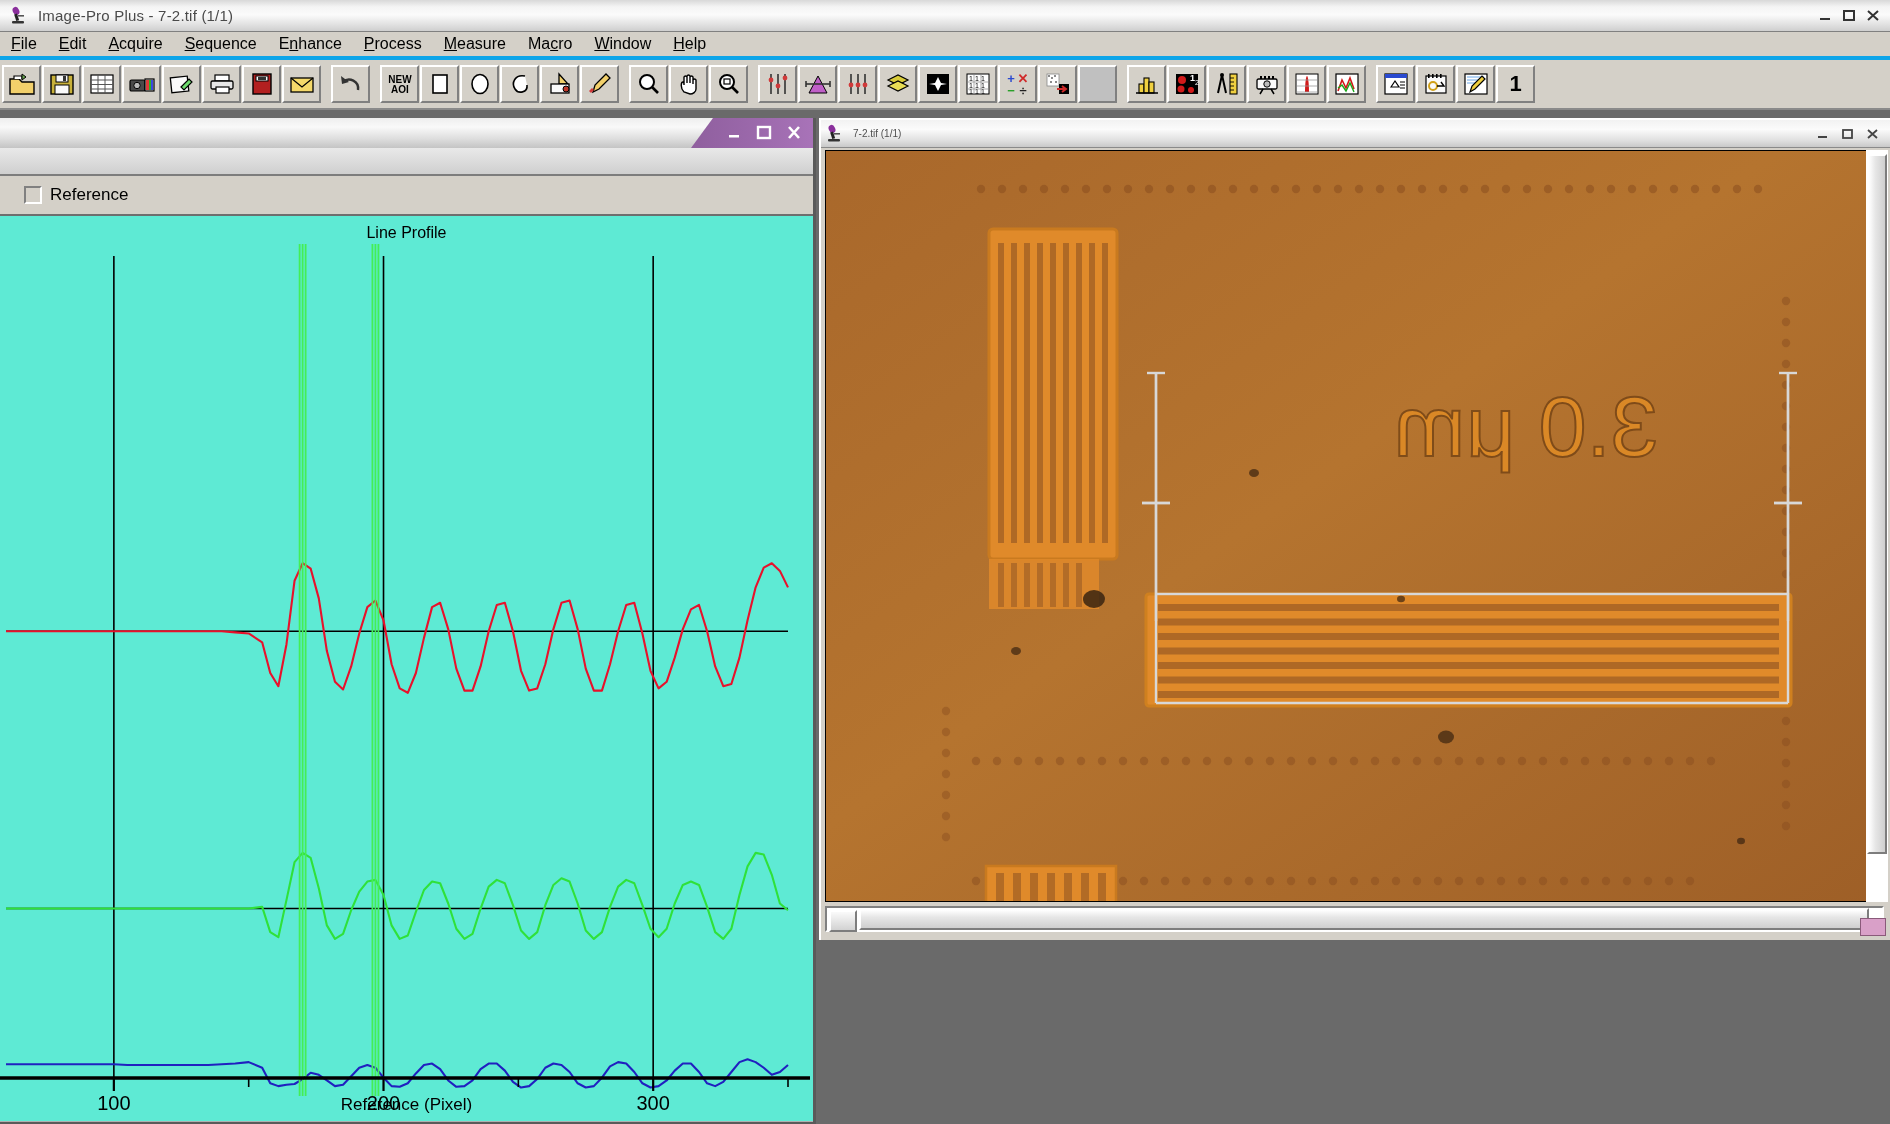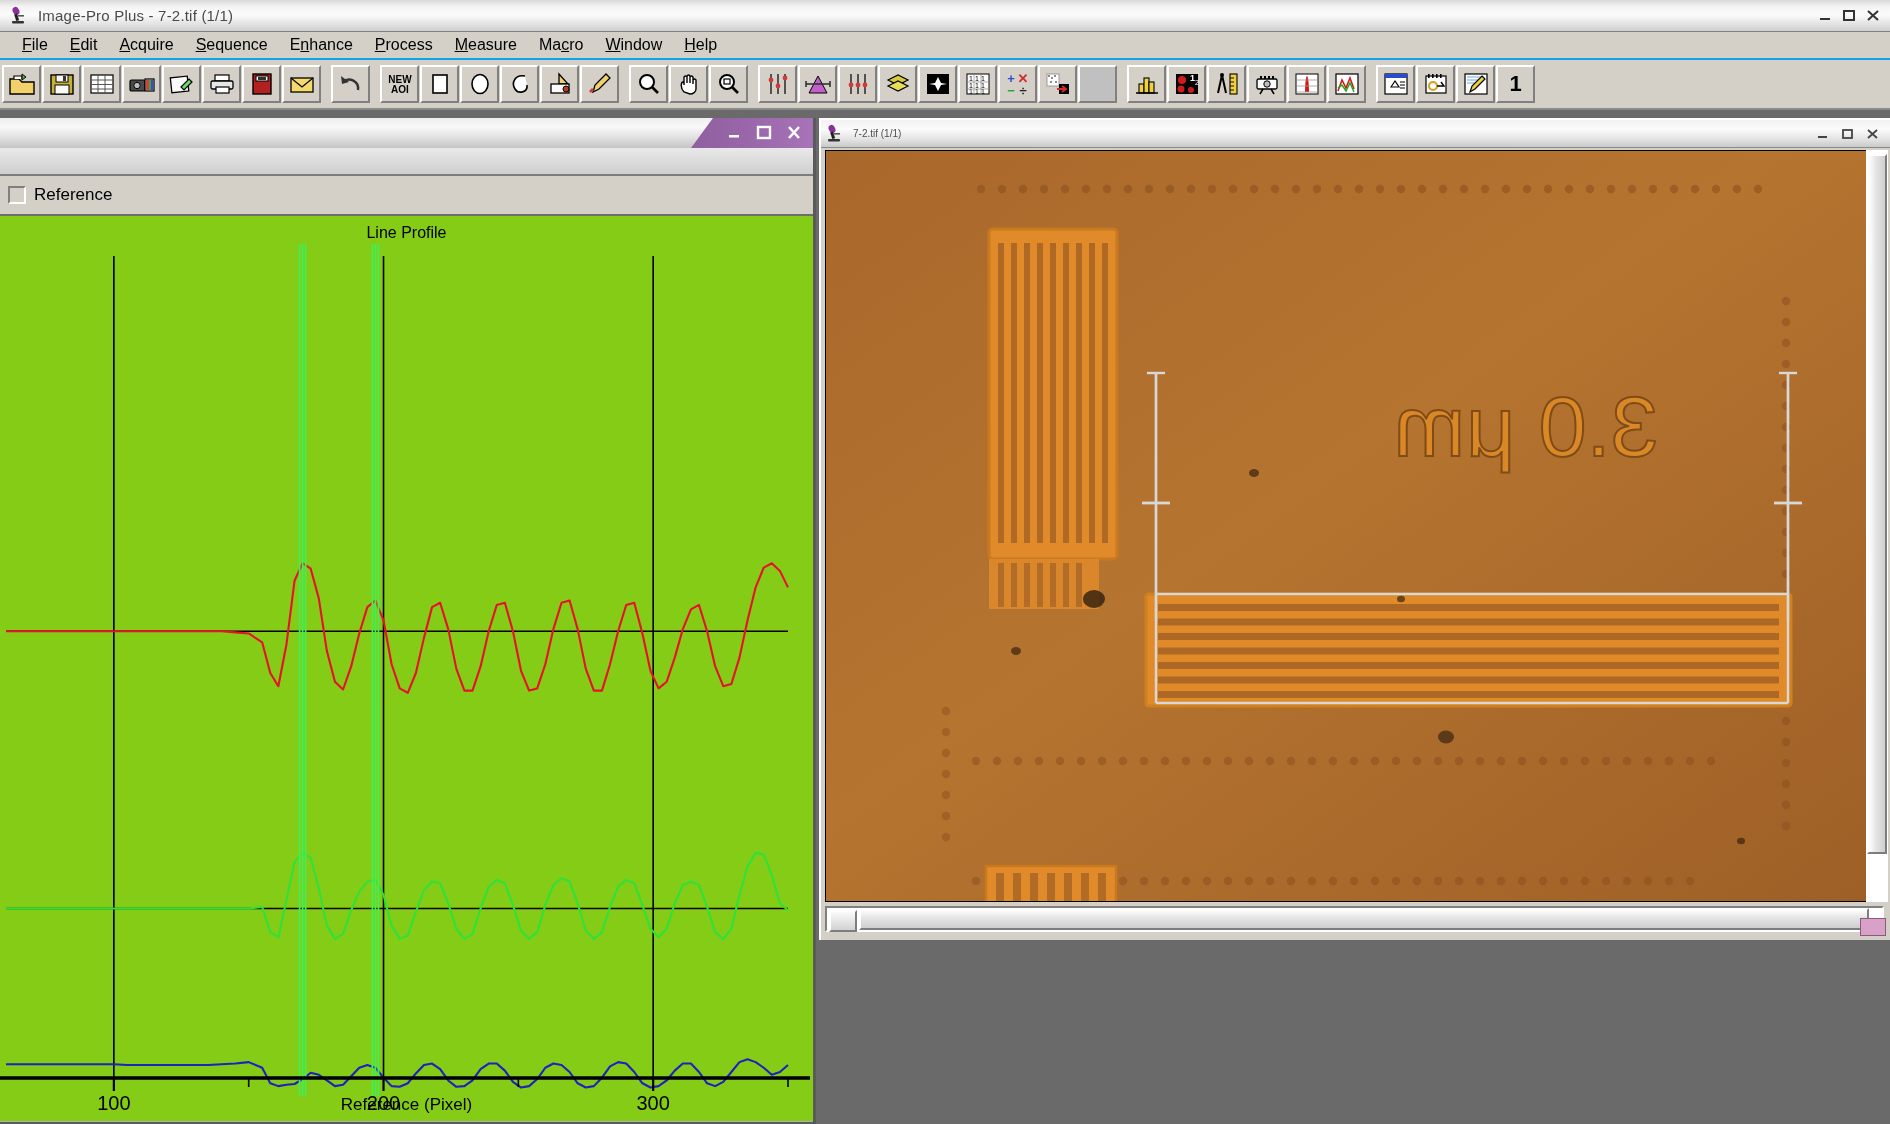--- a/index.html
+++ b/index.html
@@ -33,22 +33,22 @@
   .wbtn{
     width:22px; height:20px; color:#2a2a2a; font-size:13px;
     display:flex; align-items:center; justify-content:center;
     font-family:"Liberation Sans", sans-serif;
   }
   .wbtn svg{ display:block; }
 
   
   .menubar{
     position:absolute; left:0; top:32px; width:1890px; height:28px;
-    background:#d4d0c8; border-bottom:2px solid #0ea5e9;
-    display:flex; align-items:center; padding-left:12px; gap:2px;
+    background:#d4d0c8; border-bottom:4px solid #0ea5e9;
+    display:flex; align-items:center; padding-left:1px; gap:2px;
   }
   .menu-item{
     font-size:16px; color:#000; padding:3px 10px; white-space:nowrap;
     cursor:default;
   }
   .menu-item u{ text-decoration:underline; }
 
   
   .toolbar{
     position:absolute; left:0; top:60px; width:1890px; height:50px;
@@ -92,33 +92,33 @@
     position:relative; z-index:2; width:26px; height:22px;
     display:flex; align-items:center; justify-content:center;
   }
   .lp-toolrow{
     height:28px; width:100%;
     background:linear-gradient(to bottom,#e9e9e9,#cfcfcf);
     border-bottom:2px solid #7d7d7d;
   }
   .lp-refrow{
     height:40px; width:100%; background:#d4d0c8;
-    display:flex; align-items:center; padding-left:8px;
+    display:flex; align-items:center; padding-left:24px;
     border-bottom:2px solid #6e6e6e;
   }
   .chk{
     width:18px; height:18px; background:#d4d0c8;
     border-top:2px solid #808080; border-left:2px solid #808080;
     border-right:2px solid #ffffff; border-bottom:2px solid #ffffff;
     margin-right:8px;
   }
   .reflabel{ font-size:17px; color:#000; }
 
   .plotarea{
-    position:relative; width:100%; height:906px; background:#84cc16;
+    position:relative; width:100%; height:906px; background:#5eead4;
     border-bottom:1px solid #b0b0b0;
   }
   .plot-title{
     position:absolute; top:8px; left:0; width:100%; text-align:center;
     font-size:16px; color:#000;
   }
   .plot-svg{ position:absolute; left:0; top:0; }
   .xlabel{
     position:absolute; bottom:6px; left:0; width:100%; text-align:center;
     font-size:17px; color:#000;

